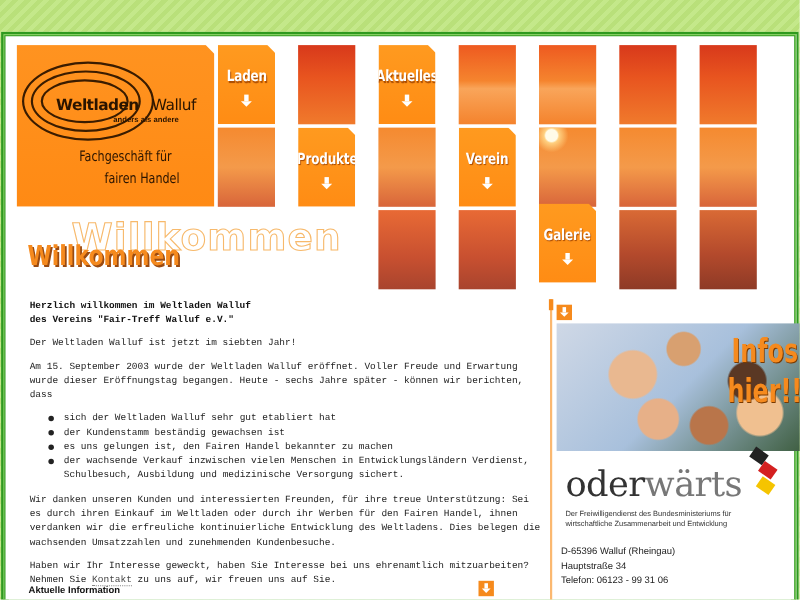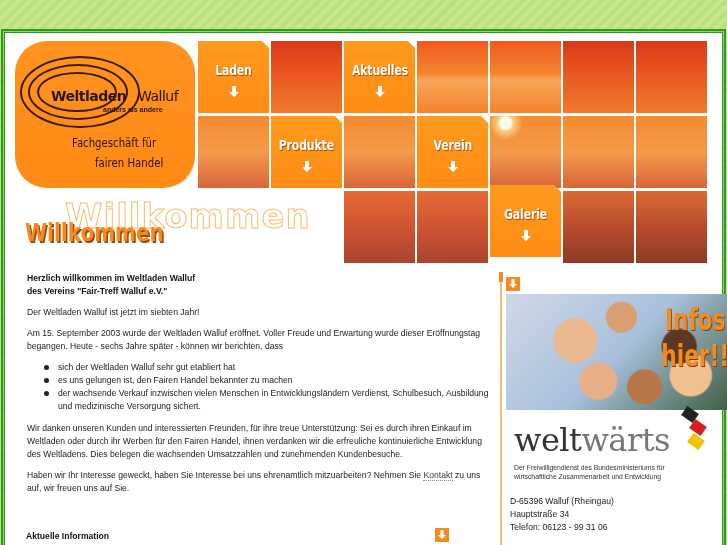--- a/index.html
+++ b/index.html
@@ -14,21 +14,21 @@
     border: 2px solid #2f9a1e;
     box-shadow: inset 0 0 0 1px #8fd36a, inset 0 0 0 2px #2f9a1e;
     background: #ffffff;
     padding: 3px;
   }
   .page {
     position: absolute; left: 5px; top: 5px; right: 5px; bottom: 0;
     background: #fff;
   }
   .tile {
-    position: absolute; width: 71px; height: 72px; overflow: hidden;
+    position: absolute; width: 52px; height: 72px; overflow: hidden;
   }
   .sky-a { background: linear-gradient(180deg, #d8391b 0%, #e8541f 40%, #f07a2c 100%); }
   .sky-b { background: linear-gradient(180deg, #ee5a20 0%, #f5842e 45%, #f9a55a 55%, #f4832d 100%); }
   .sky-c { background: linear-gradient(180deg, #f58a30 0%, #f49a4a 50%, #d8653a 100%); }
   .sky-d { background: linear-gradient(180deg, #e86a35 0%, #c85030 60%, #a8442e 100%); }
   .sky-e { background: linear-gradient(180deg, #d96a35 0%, #b44a2c 55%, #8e3a26 100%); }
   .nav-tile {
     background: linear-gradient(180deg, #ff9a1f 0%, #ff8c14 100%);
     clip-path: polygon(0 0, calc(100% - 7px) 0, 100% 7px, 100% 100%, 0 100%);
     cursor: pointer;
@@ -50,21 +50,20 @@
     content: ""; position: absolute; left: 3px; top: 0; width: 4px; height: 6px; background: #fff;
   }
   .nav-arrow::after {
     content: ""; position: absolute; left: 0; top: 6px;
     border-left: 5px solid transparent; border-right: 5px solid transparent; border-top: 5px solid #fff;
   }
   .logo-tile {
     position: absolute; left: 7px; top: 5px; width: 180px; height: 147px;
     background: linear-gradient(180deg, #ff9320 0%, #ff8a14 100%);
     clip-path: polygon(0 0, calc(100% - 8px) 0, 100% 8px, 100% 100%, 0 100%);
-    border-radius: 32px;
   }
   .logo-swirl {
     position: absolute; left: 5px; top: 15px; width: 120px; height: 72px;
     border: 2px solid #3a1c00; border-radius: 50%;
   }
   .logo-swirl2 {
     position: absolute; left: 13px; top: 23px; width: 100px; height: 56px;
     border: 2px solid #3a1c00; border-radius: 50%;
   }
   .logo-swirl3 {
@@ -97,21 +96,21 @@
   }
   .willkommen-main {
     position: absolute; left: 10px; top: 22px; font-size: 25px; font-weight: bold;
     font-family: "DejaVu Sans", sans-serif;
     color: #f58a1e; text-shadow: 2px 2px 0 #9a4a10;
     transform: scaleX(0.8); transform-origin: left top;
   }
 
   .content {
     position: absolute; left: 19px; top: 236px; width: 465px;
-    font-size: 8.6px; color: #222; line-height: 13px;
+    font-size: 8.6px; color: #222; line-height: 13px; font-family: Liberation Mono, monospace;
   }
   .content p { margin-bottom: 8px; }
   .content .bold { font-weight: bold; color: #111; }
   .content ul { list-style: none; margin: 0 0 9px 17px; }
   .content li { position: relative; padding-left: 14px; }
   .content li::before {
     content: ""; position: absolute; left: 0; top: 4px; width: 5px; height: 5px; background: #222; border-radius: 50%;
   }
   .link { color: #444; border-bottom: 1px dotted #888; cursor: pointer; }
   .aktuell-title { position: absolute; left: 23px; top: 496px; font-size: 8.6px; font-weight: bold; color: #111; }
@@ -216,20 +215,21 @@
 
     <div class="content">
       <p class="bold">
         <span>Herzlich willkommen im Weltladen Walluf</span><br>
         <span>des Vereins "Fair-Treff Walluf e.V."</span>
       </p>
       <p>Der Weltladen Walluf ist jetzt im siebten Jahr!</p>
       <p>Am 15. September 2003 wurde der Weltladen Walluf eröffnet. Voller Freude und Erwartung wurde dieser Eröffnungstag begangen. Heute - sechs Jahre später - können wir berichten, dass</p>
       <ul>
         <li>sich der Weltladen Walluf sehr gut etabliert hat</li>
+        <li>der Kundenstamm beständig gewachsen ist</li>
         <li>es uns gelungen ist, den Fairen Handel bekannter zu machen</li>
         <li>der wachsende Verkauf inzwischen vielen Menschen in Entwicklungsländern Verdienst, Schulbesuch, Ausbildung und medizinische Versorgung sichert.</li>
       </ul>
       <p>Wir danken unseren Kunden und interessierten Freunden, für ihre treue Unterstützung: Sei es durch ihren Einkauf im Weltladen oder durch ihr Werben für den Fairen Handel, ihnen verdanken wir die erfreuliche kontinuierliche Entwicklung des Weltladens. Dies belegen die wachsenden Umsatzzahlen und zunehmenden Kundenbesuche.</p>
       <p>
         <span>Haben wir Ihr Interesse geweckt, haben Sie Interesse bei uns ehrenamtlich mitzuarbeiten? Nehmen Sie </span><a class="link">Kontakt</a><span> zu uns auf, wir freuen uns auf Sie.</span>
       </p>
     </div>
     <div class="aktuell-title" style="left:18px;top:495px;">Aktuelle Information</div>
     <div class="down-btn" style="left:427px;top:492px;">
@@ -241,21 +241,21 @@
       <span class="nav-arrow"></span>
     </div>
     <div class="infos-img">
       <div class="infos-text">
         <span>Infos</span><br>
         <span>hier!!</span>
       </div>
     </div>
     <div class="weltwaerts">
       <div class="ww-logo">
-        <span>welt</span><span class="w2">wärts</span>
+        <span>oder</span><span class="w2">wärts</span>
       </div>
       <div class="ww-flag">
         <span style="left:2px;top:0;background:#222;"></span>
         <span style="left:10px;top:13px;background:#d42020;"></span>
         <span style="left:8px;top:27px;background:#f5c400;"></span>
       </div>
       <div class="ww-desc">
         <span>Der Freiwilligendienst des Bundesministeriums für</span><br>
         <span>wirtschaftliche Zusammenarbeit und Entwicklung</span>
       </div>

